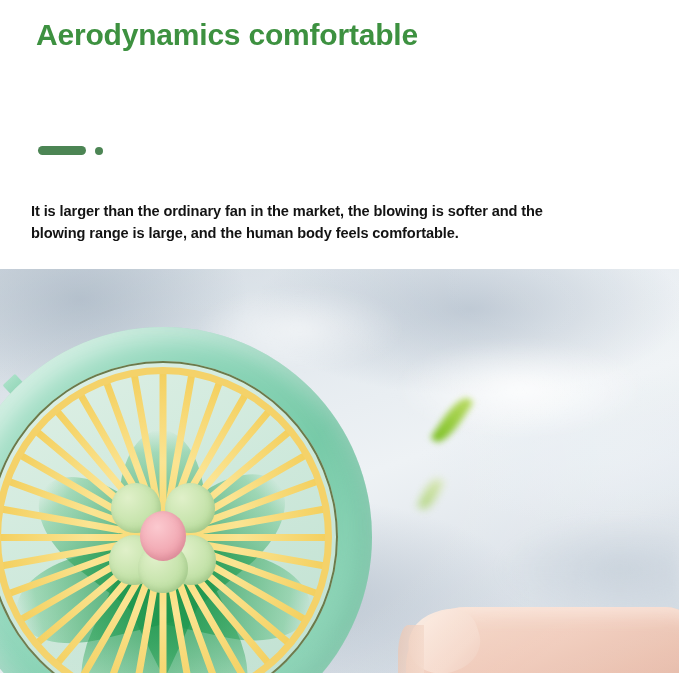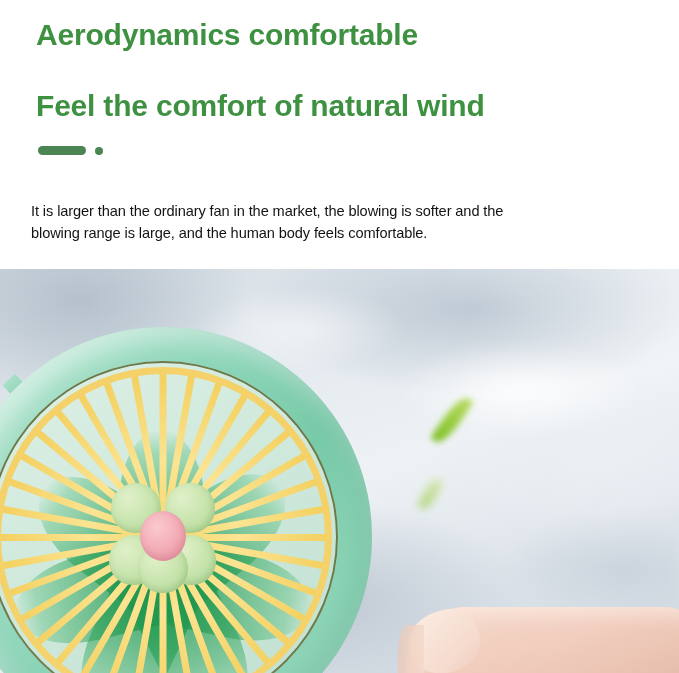--- a/index.html
+++ b/index.html
@@ -71,21 +71,21 @@
     height: 8px;
     border-radius: 50%;
     background: #4c8554;
   }
   .body-copy {
     position: absolute;
     left: 31px;
     top: 185px;
     width: 520px;
     font-size: 14.6px;
-    font-weight: 400;
+    font-weight: 700;
     color: #131313;
     line-height: 22px;
     letter-spacing: -0.1px;
   }
 
   
   .photo-panel {
     position: absolute;
     left: 0;
     top: 269px;
@@ -261,21 +261,20 @@
 </style>
 </head>
 <body>
 
 <div id="page">
 
   <section class="text-panel">
 
     <h1 class="headline-1">Aerodynamics comfortable</h1>
 
-    <h2 class="headline-2">Feel the comfort of natural wind</h2>
 
     <div class="divider-row">
       <span class="divider-bar"></span>
       <span class="divider-dot"></span>
     </div>
 
     <p class="body-copy">It is larger than the ordinary fan in the market, the blowing is softer and the blowing range is large, and the human body feels comfortable.</p>
   </section>
 
   <section class="photo-panel">

